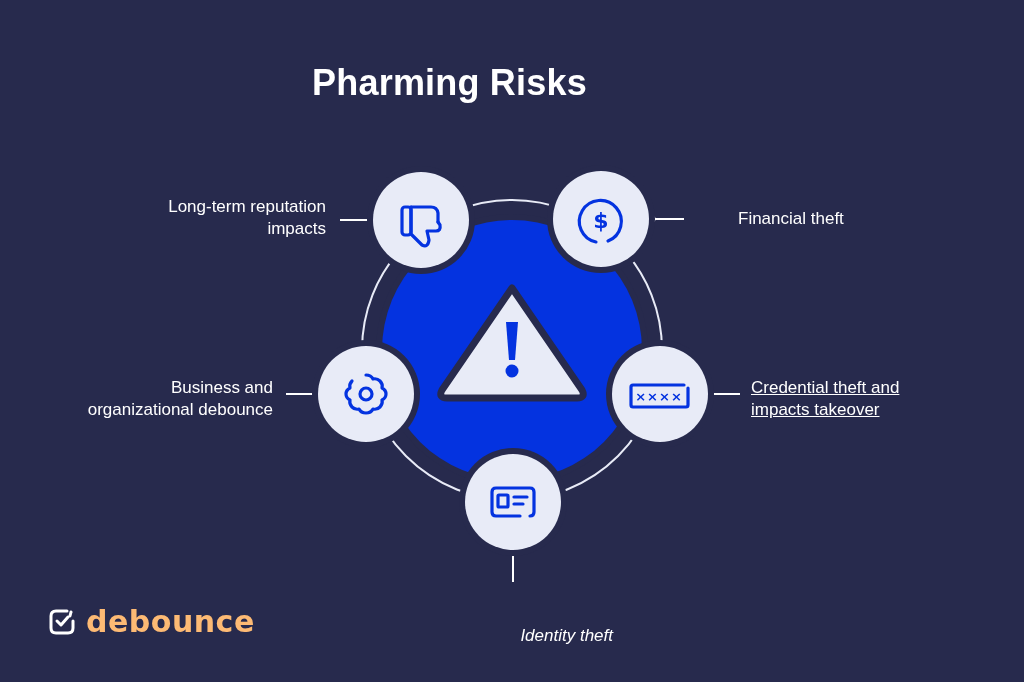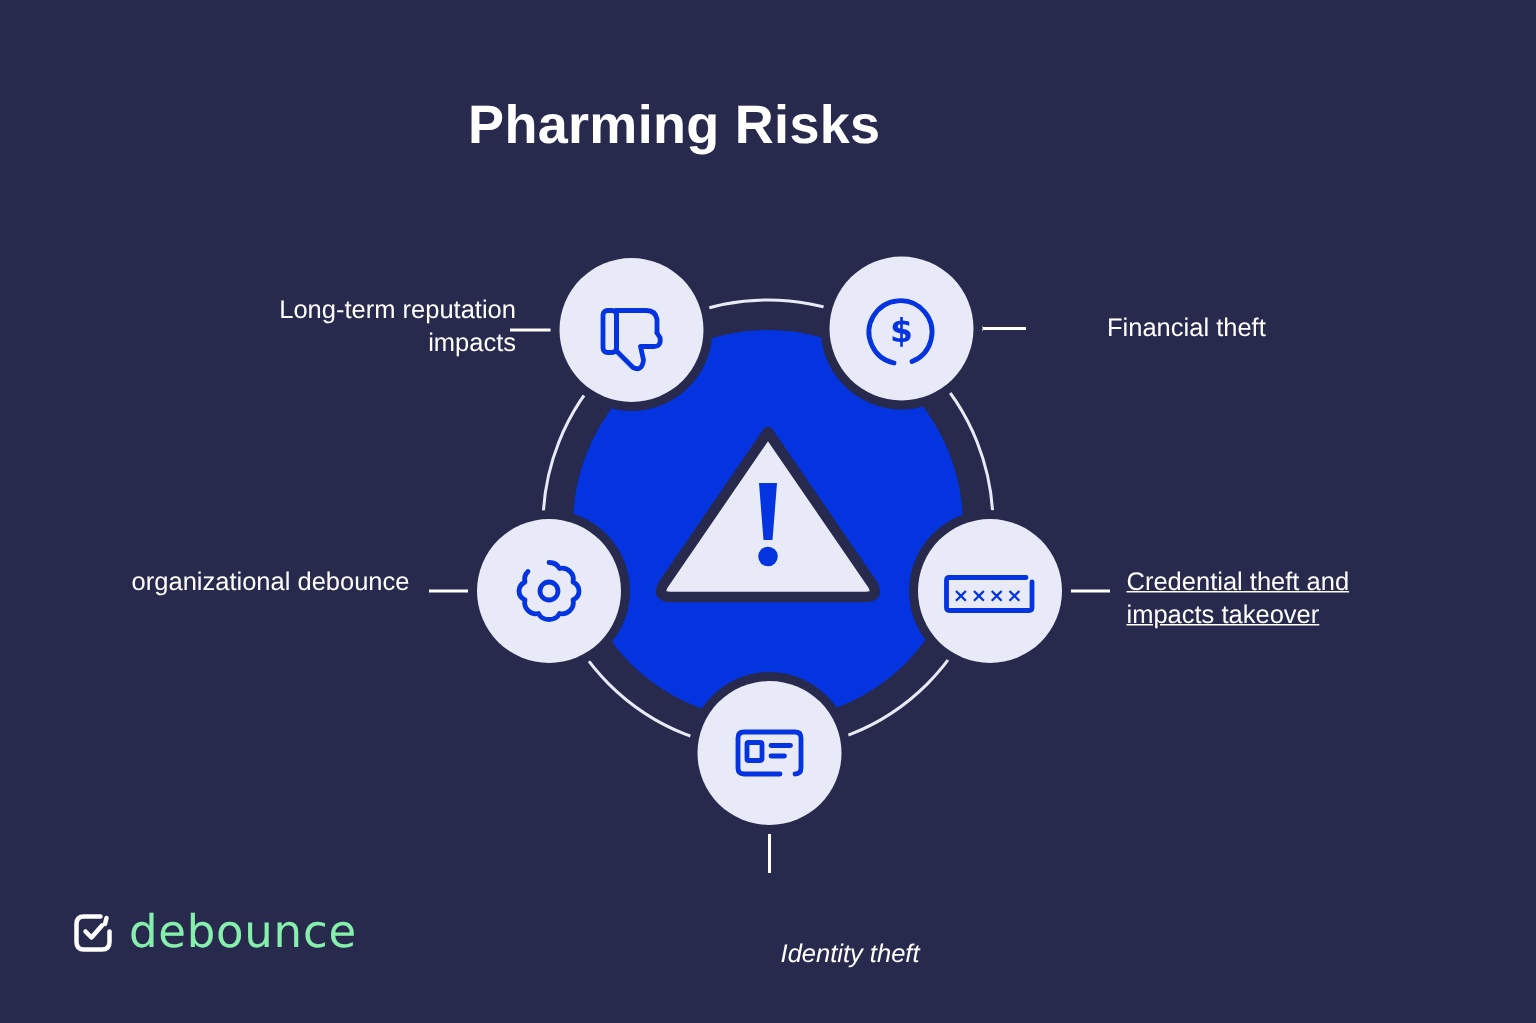--- a/index.html
+++ b/index.html
@@ -5,21 +5,21 @@
   html, body { margin:0; padding:0; }
   body { width:1024px; height:682px; background:#272a4d; position:relative; overflow:hidden;
          font-family:"Liberation Sans", "DejaVu Sans", sans-serif; color:#ffffff; }
   .title { position:absolute; left:0; width:899px; top:62px; text-align:center;
            font-size:36px; font-weight:700; letter-spacing:0.2px; }
   svg.diagram { position:absolute; left:0; top:0; }
   .label { position:absolute; font-size:17px; line-height:22px; color:#ffffff; }
   .label.right { text-align:right; }
   .label.left { text-align:left; }
   .logo { position:absolute; left:48px; top:604px; display:flex; align-items:center; gap:10px; }
-  .logo-text { font-size:30px; font-weight:400; letter-spacing:0.5px; color:#86efac; font-family:"DejaVu Sans", sans-serif; }
+  .logo-text { font-size:30px; font-weight:700; letter-spacing:0.5px; color:#fdba74; font-family:"DejaVu Sans", sans-serif; }
 </style>
 </head>
 <body>
 
 <div class="title">Pharming Risks</div>
 
 <svg class="diagram" width="1024" height="682" viewBox="0 0 1024 682">
 
   <circle cx="512" cy="350" r="150" fill="none" stroke="#e8ebf7" stroke-width="2"></circle>
 
@@ -85,28 +85,29 @@
     <circle cx="513" cy="502" r="48" fill="#e8ebf7"></circle>
     <g fill="none" stroke="#0433e0" stroke-width="3.2" stroke-linecap="round">
       <path d="M520 516 L496 516 Q492 516 492 512 L492 492 Q492 488 496 488 L530 488 Q534 488 534 492 L534 512 Q534 516 530 516"></path>
       <rect x="498" y="495" width="10" height="12" rx="1"></rect>
       <line x1="514" y1="497" x2="527" y2="497"></line>
       <line x1="514" y1="504" x2="523" y2="504"></line>
     </g>
   </g>
 </svg>
 
-<div class="label right" style="left:128px; top:196px; width:216px;">
+<div class="label right" style="left:110px; top:196px; width:216px;">
   <div>Long-term reputation</div>
   <div>impacts</div>
 </div>
 <div class="label left" style="left:738px; top:208px; width:200px;">
   <div>Financial theft</div>
 </div>
 <div class="label right" style="left:40px; top:377px; width:233px;">
+  <div>Business and</div>
   <div>organizational debounce</div>
 </div>
 <div class="label left" style="left:751px; top:377px; width:240px;text-decoration:underline;">
   <div>Credential theft and</div>
   <div>impacts takeover</div>
 </div>
 <div class="label" style="left:413px; top:625px; width:200px; text-align:right;font-style:italic;">
   <div>Identity theft</div>
 </div>
 

